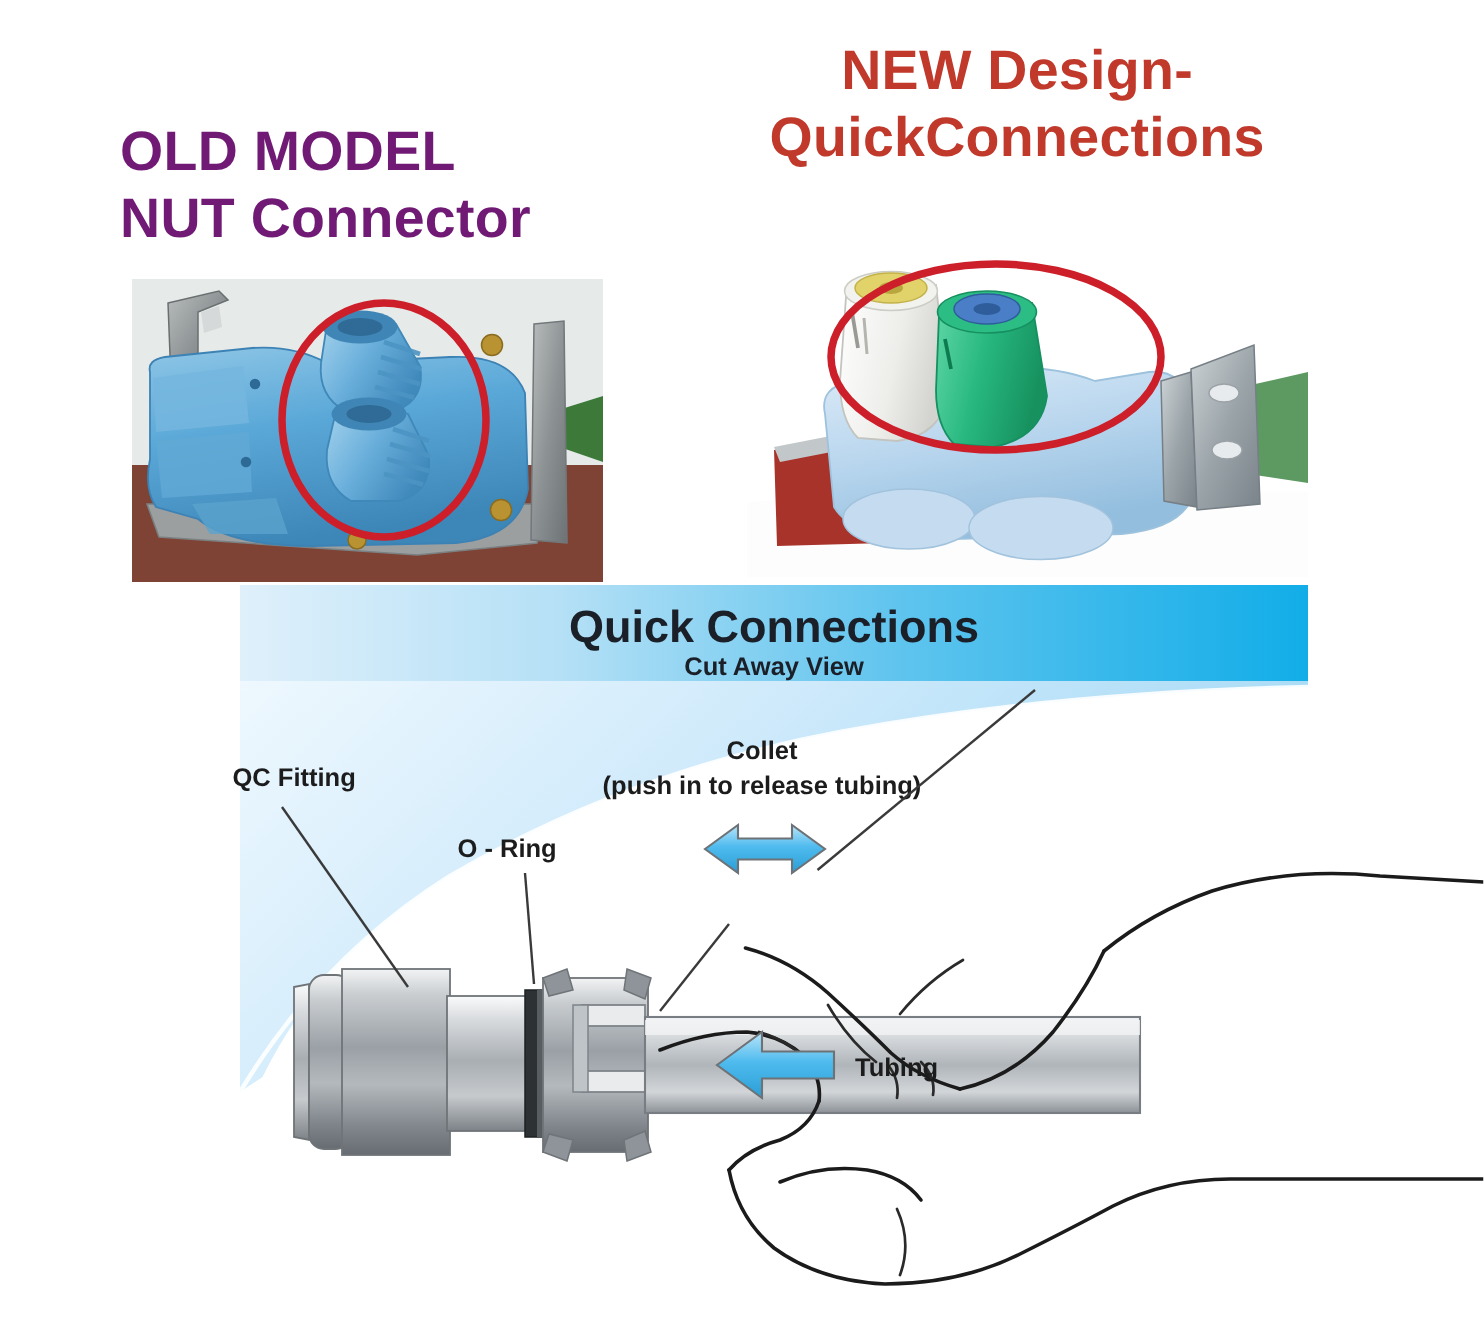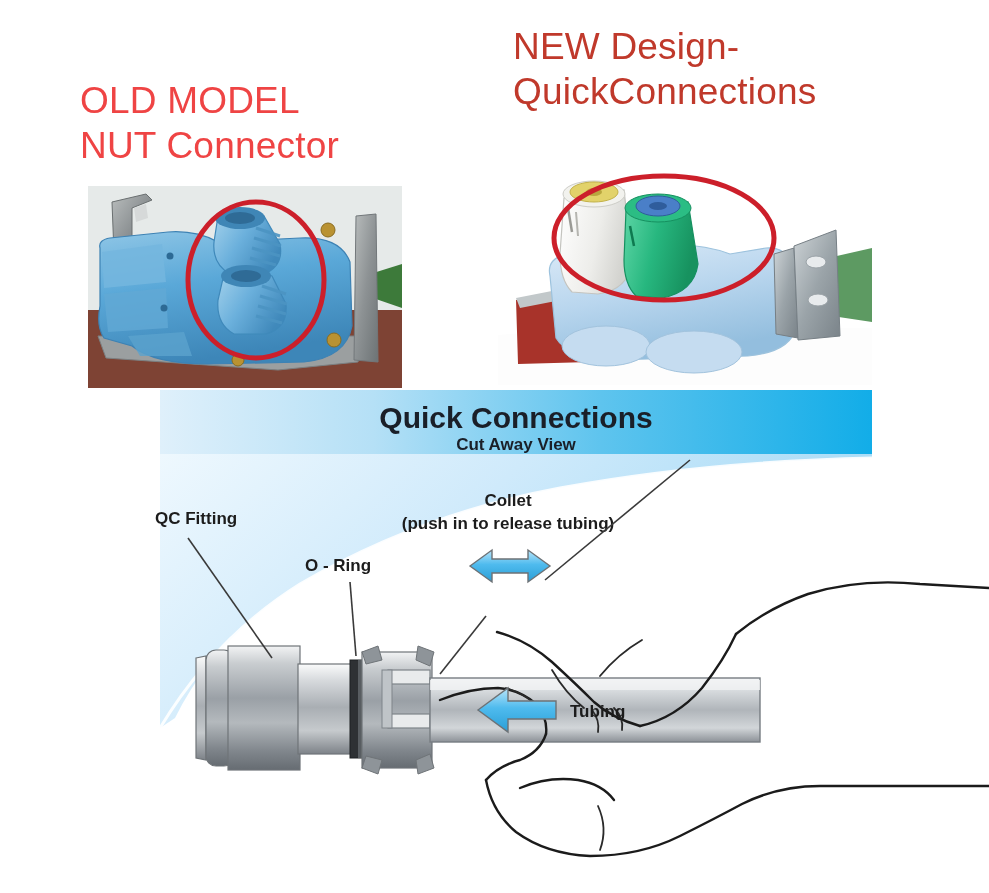--- a/index.html
+++ b/index.html
@@ -21,29 +21,30 @@
   .heading {
     position: absolute;
     line-height: 1.22;
     white-space: pre-line;
     letter-spacing: 0.2px;
   }
   #old-heading {
     left: 80px;
     top: 78px;
     font-size: 37px;
-    color: #ef4444;
-    font-weight: 400;
+    color: #701a75;
+    font-weight: 700;
   }
   #new-heading {
     left: 513px;
     top: 24px;
     font-size: 37px;
     color: #c0392b;
-    font-weight: 400;
+    font-weight: 700;
+    text-align: center;
   }
 
   
   .photo {
     position: absolute;
     overflow: hidden;
   }
   #old-photo {
     left: 88px;
     top: 186px;

